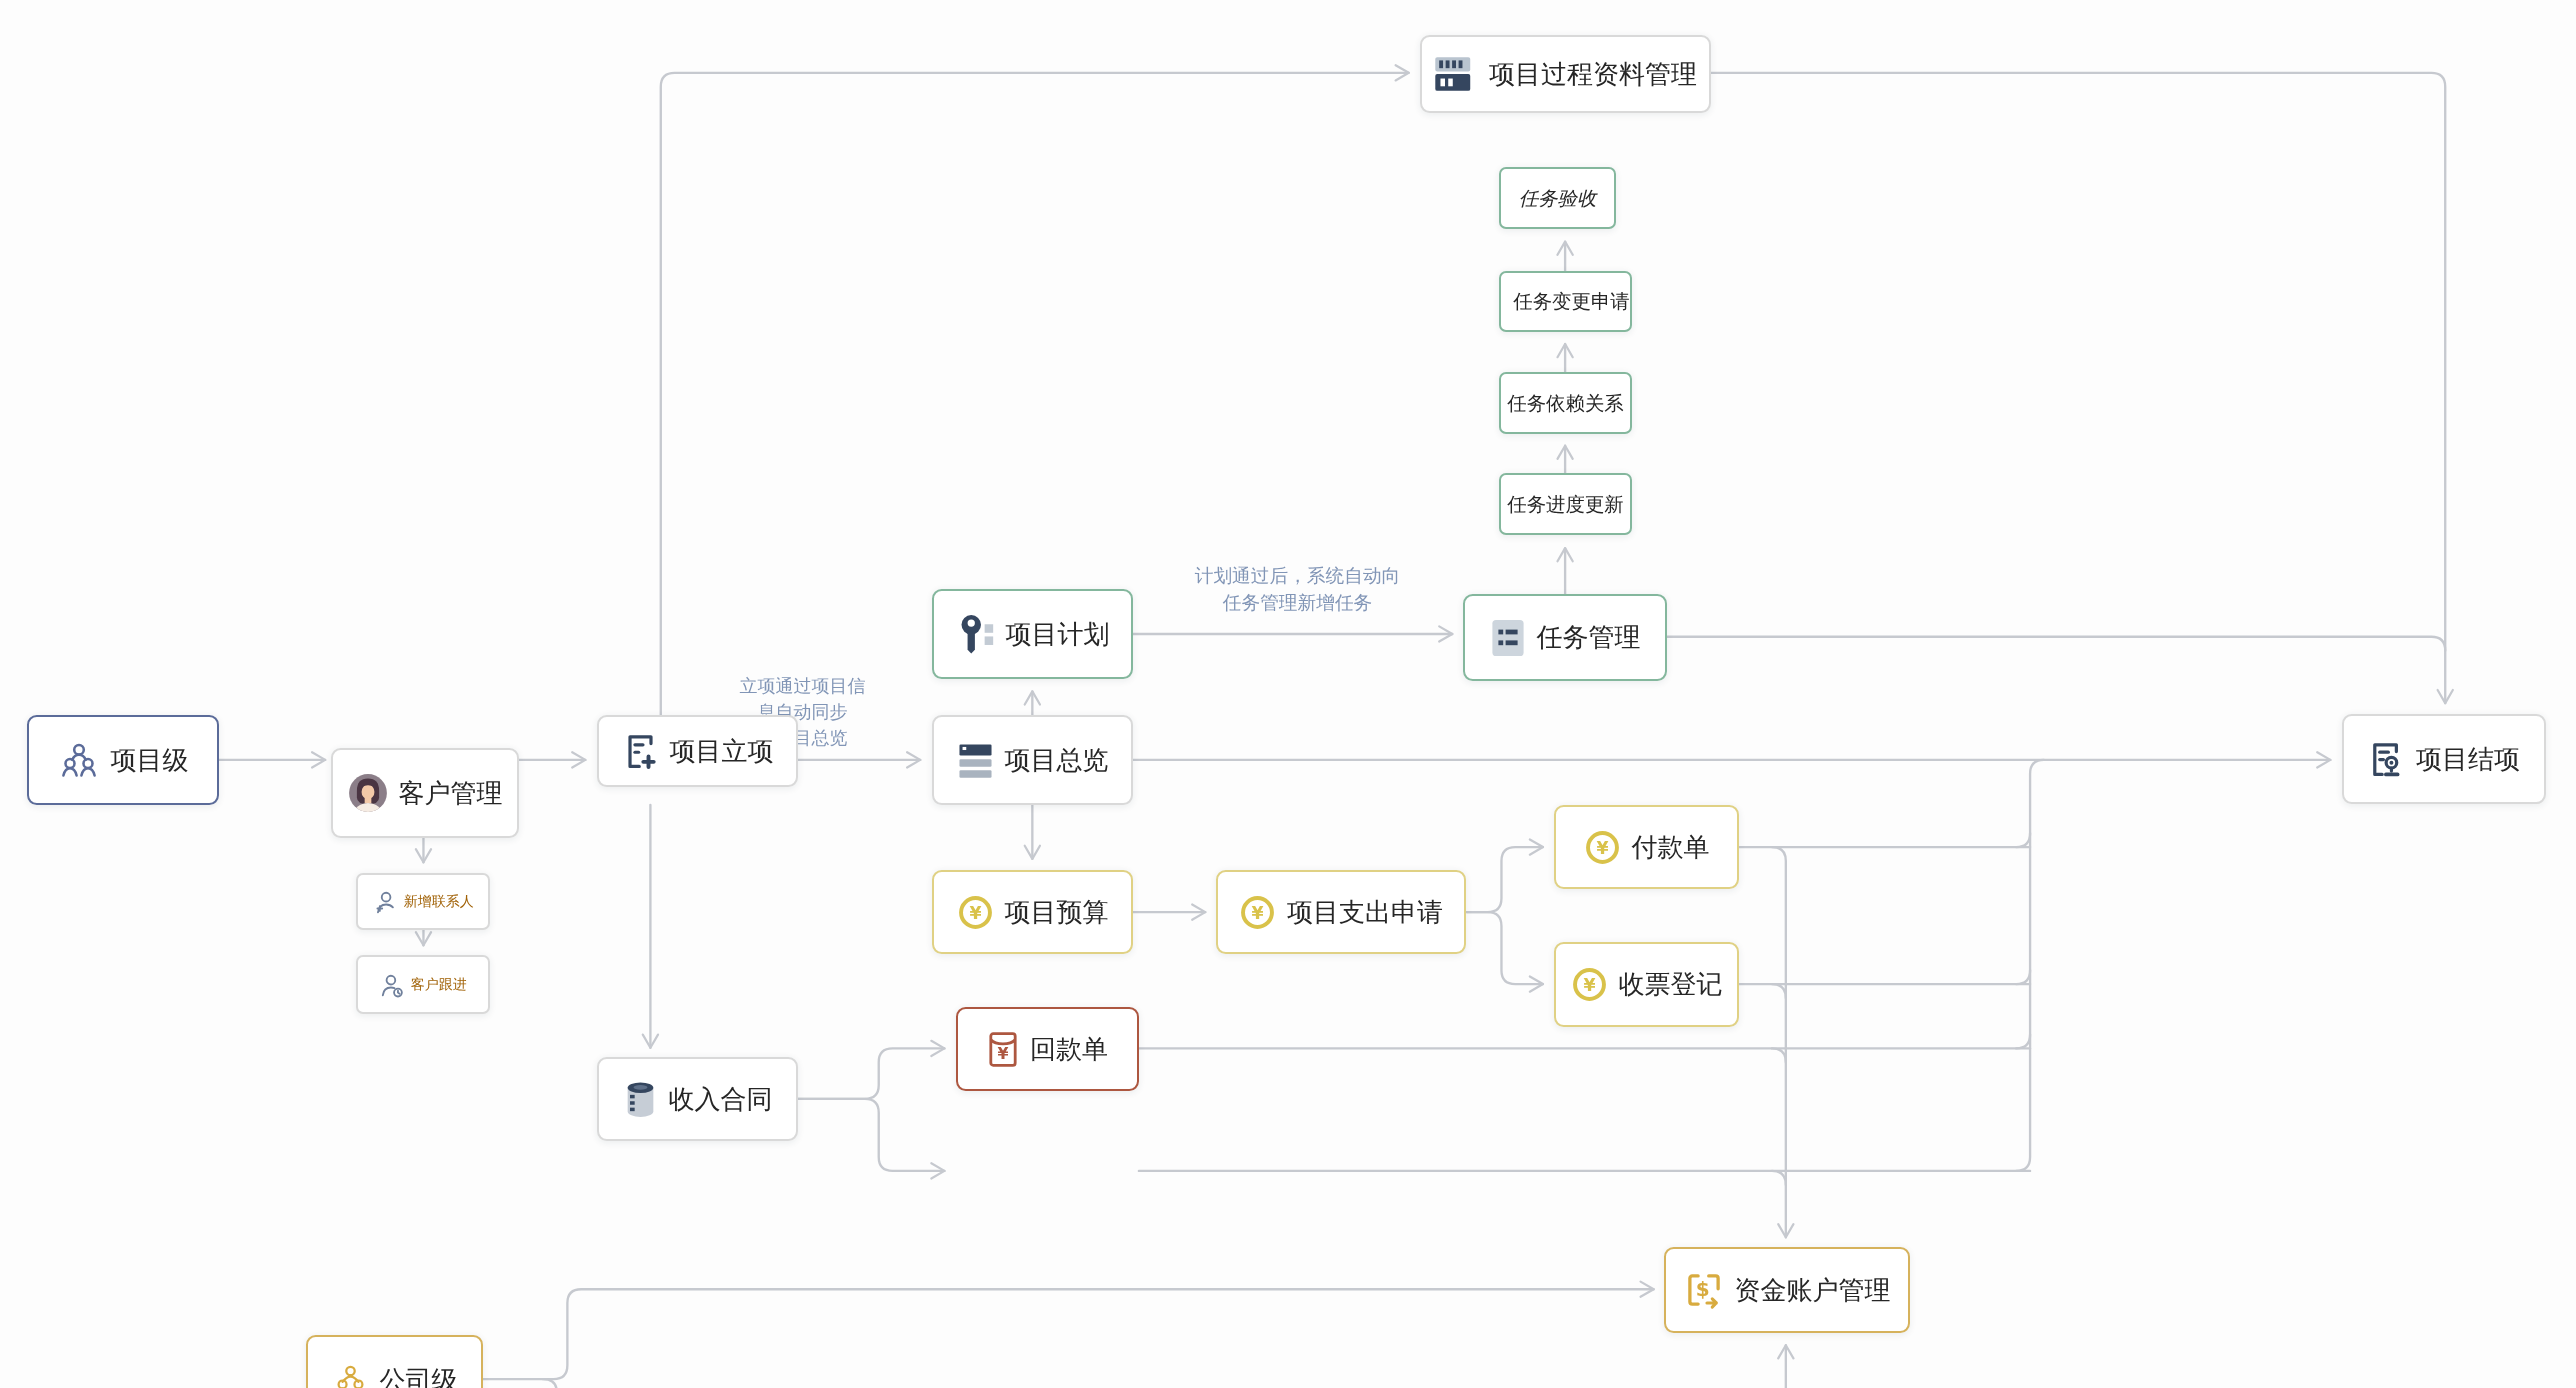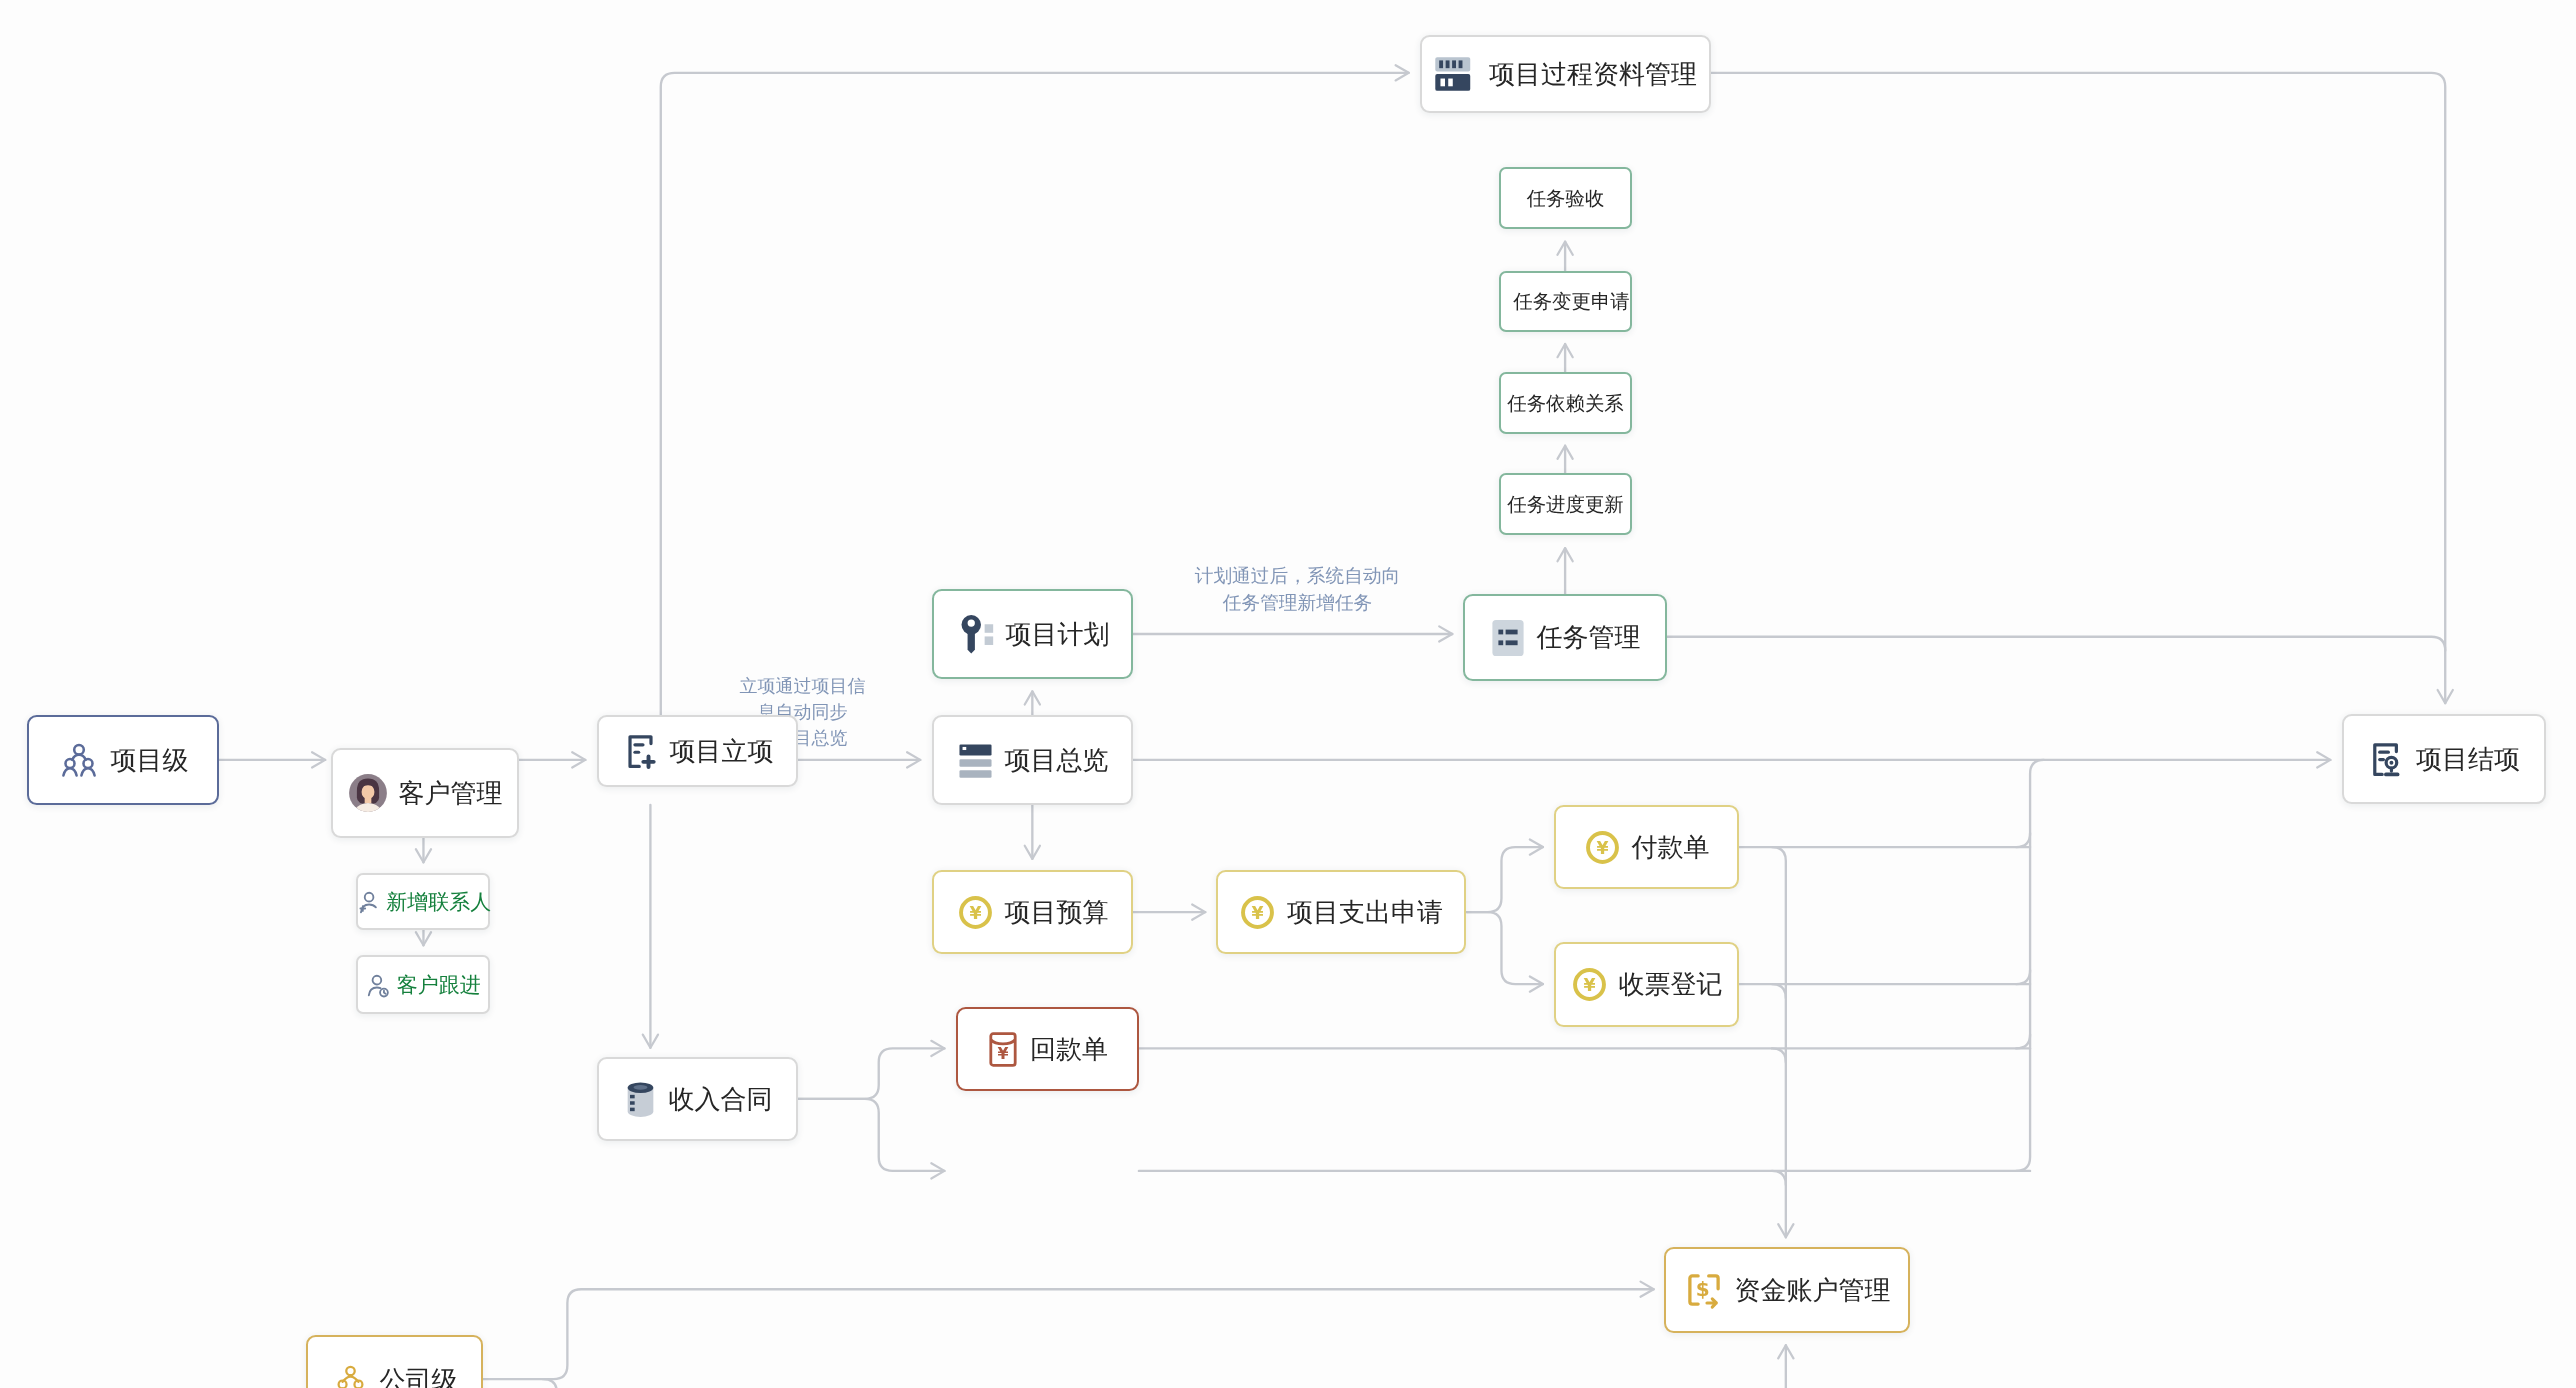--- a/index.html
+++ b/index.html
@@ -12,21 +12,21 @@
         box-shadow:0 1.4px 7px rgba(31,45,61,.08);box-sizing:border-box;}
   .lbl{font-size:26px;color:#262626;font-weight:500;white-space:nowrap;}
   .g-green{border-color:#84b79d;}
   .g-yellow{border-color:#e0d184;}
   .g-gold{border-color:#d6b25c;}
   .g-red{border-color:#ad5740;border-width:2.8px;}
   .g-blue{border-color:#5b6b99;border-width:2.8px;}
   .chain{border-radius:7px;}
   .chain .lbl{font-size:19.4px;font-weight:400;}
   .small{border-radius:7px;gap:5.5px;}
-  .small .lbl{font-size:21px;font-weight:400;color:#15803d;}
+  .small .lbl{font-size:14px;font-weight:400;color:#a16207;}
   .anno{position:absolute;text-align:center;color:#8195b6;font-size:18.7px;line-height:1.45;}
   .anno span{display:block;}
   .ic{flex:0 0 auto;display:block;}
 </style>
 </head>
 <body>
 
 <div id="canvas">
 
   <svg id="edges" width="2576" height="1389" viewBox="0 0 3723 2007">
@@ -91,21 +91,21 @@
         <rect x="9" y="4.5" width="3" height="6" fill="#35465f"></rect>
       <rect x="14" y="4.5" width="3" height="6" fill="#35465f"></rect>
         <rect x="19" y="4.5" width="3" height="6" fill="#35465f"></rect>
       <rect x="1" y="15" width="27" height="13" rx="1.5" fill="#35465f"></rect>
       <rect x="5" y="18.5" width="3.5" height="6" fill="#ffffff"></rect>
         <rect x="11" y="18.5" width="3.5" height="6" fill="#ffffff"></rect>
     </svg>
     <span class="lbl">项目过程资料管理</span>
   </div>
 
-  <div class="node chain g-green" style="left:1499px;top:167px;width:133px;height:62px;">
+  <div class="node chain g-green" style="left:1499px;top:167px;width:117px;height:62px;font-style:italic;">
     <span class="lbl">任务验收</span>
   </div>
   <div class="node chain g-green" style="left:1499px;top:271px;width:133px;height:61px;padding-left:12px;">
     <span class="lbl">任务变更申请</span>
   </div>
   <div class="node chain g-green" style="left:1499px;top:372px;width:133px;height:62px;">
     <span class="lbl">任务依赖关系</span>
   </div>
   <div class="node chain g-green" style="left:1499px;top:473px;width:133px;height:62px;">
     <span class="lbl">任务进度更新</span>

